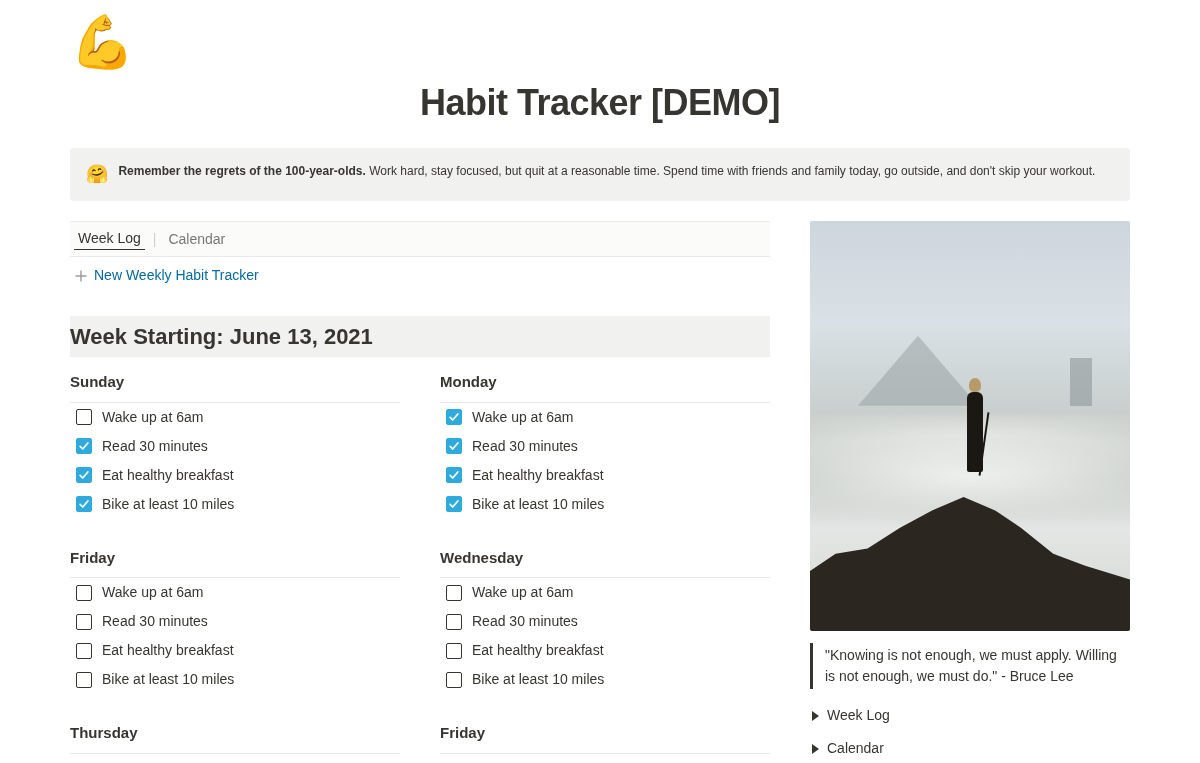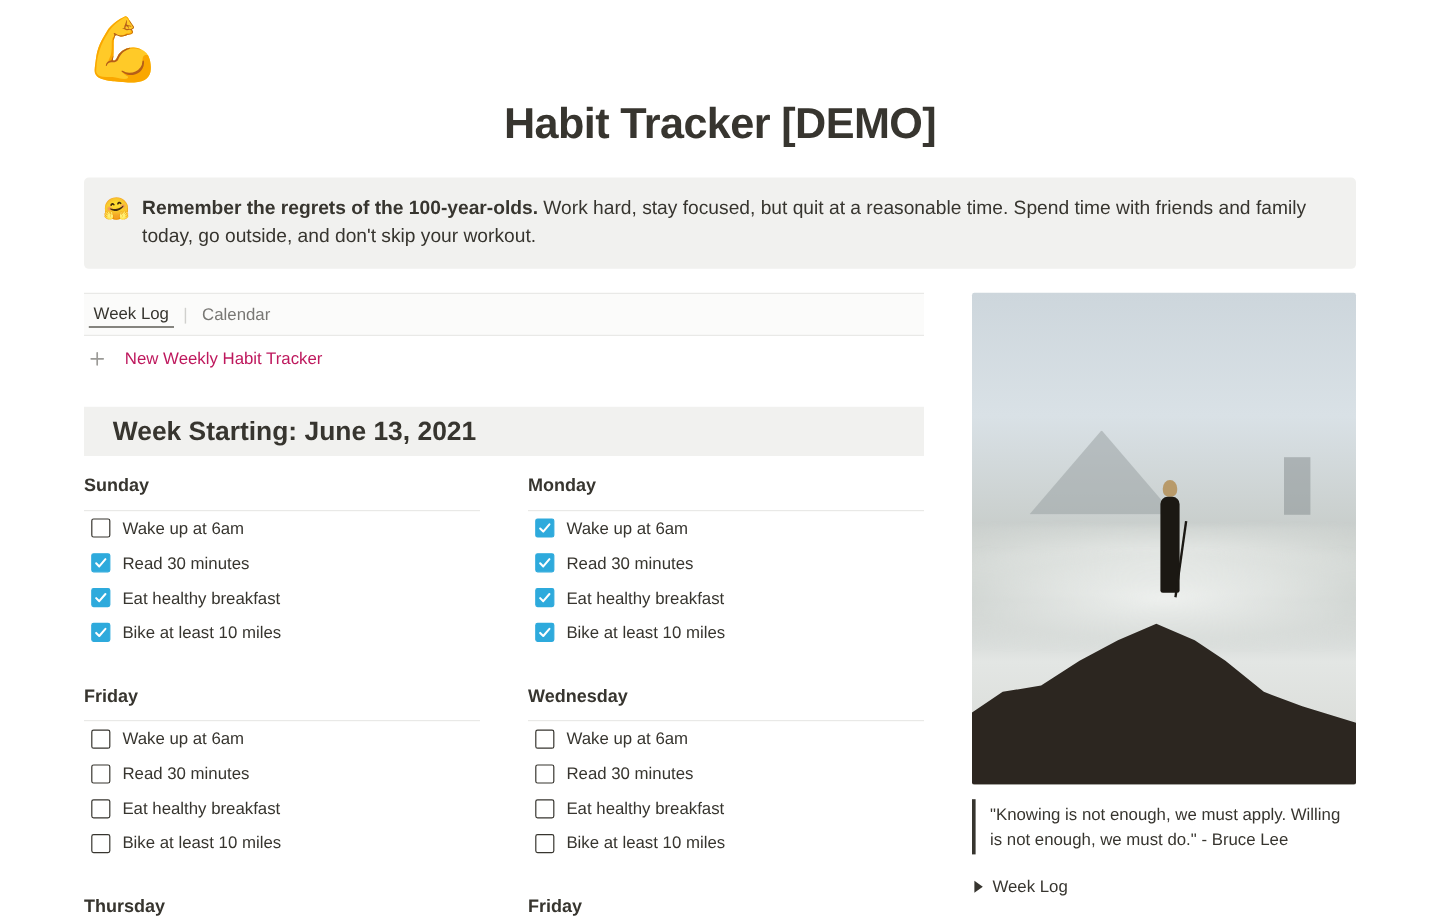--- a/index.html
+++ b/index.html
@@ -29,21 +29,21 @@
   }
   .callout {
     background: #f1f1ef;
     border-radius: 4px;
     padding: 14px 16px;
     display: flex;
     gap: 10px;
     margin-bottom: 20px;
   }
   .callout-icon { font-size: 18px; line-height: 1.4; }
-  .callout-text { font-size: 16px; color: #37352f; }
+  .callout-text { font-size: 12px; color: #37352f; }
   .callout-text b { font-weight: 600; }
   .columns {
     display: flex;
     gap: 40px;
     align-items: flex-start;
   }
   .col-left { flex: 1 1 auto; min-width: 0; }
   .col-right { width: 320px; flex: 0 0 320px; }
 
   .view-tabs {
@@ -61,36 +61,36 @@
     padding: 0 4px;
     cursor: pointer;
   }
   .view-tab.active {
     color: #37352f;
     border-bottom: 1px solid #37352f;
   }
   .view-sep { color: #d0d0cd; }
   .new-row {
     padding: 8px 4px;
-    color: #be185d;
+    color: #0369a1;
     font-size: 14px;
     display: flex;
     align-items: center;
-    gap: 16px;
+    gap: 6px;
     cursor: pointer;
   }
   .plus-icon {
     width: 14px; height: 14px;
     display: inline-flex; align-items: center; justify-content: center;
   }
   .week-heading {
     background: #f1f1ef;
     font-size: 22px;
     font-weight: 600;
-    padding: 4px 24px;
+    padding: 4px 0;
     margin-top: 22px;
     margin-bottom: 14px;
   }
   .days-grid {
     display: grid;
     grid-template-columns: 1fr 1fr;
     column-gap: 40px;
     row-gap: 28px;
   }
   .day-block { }

